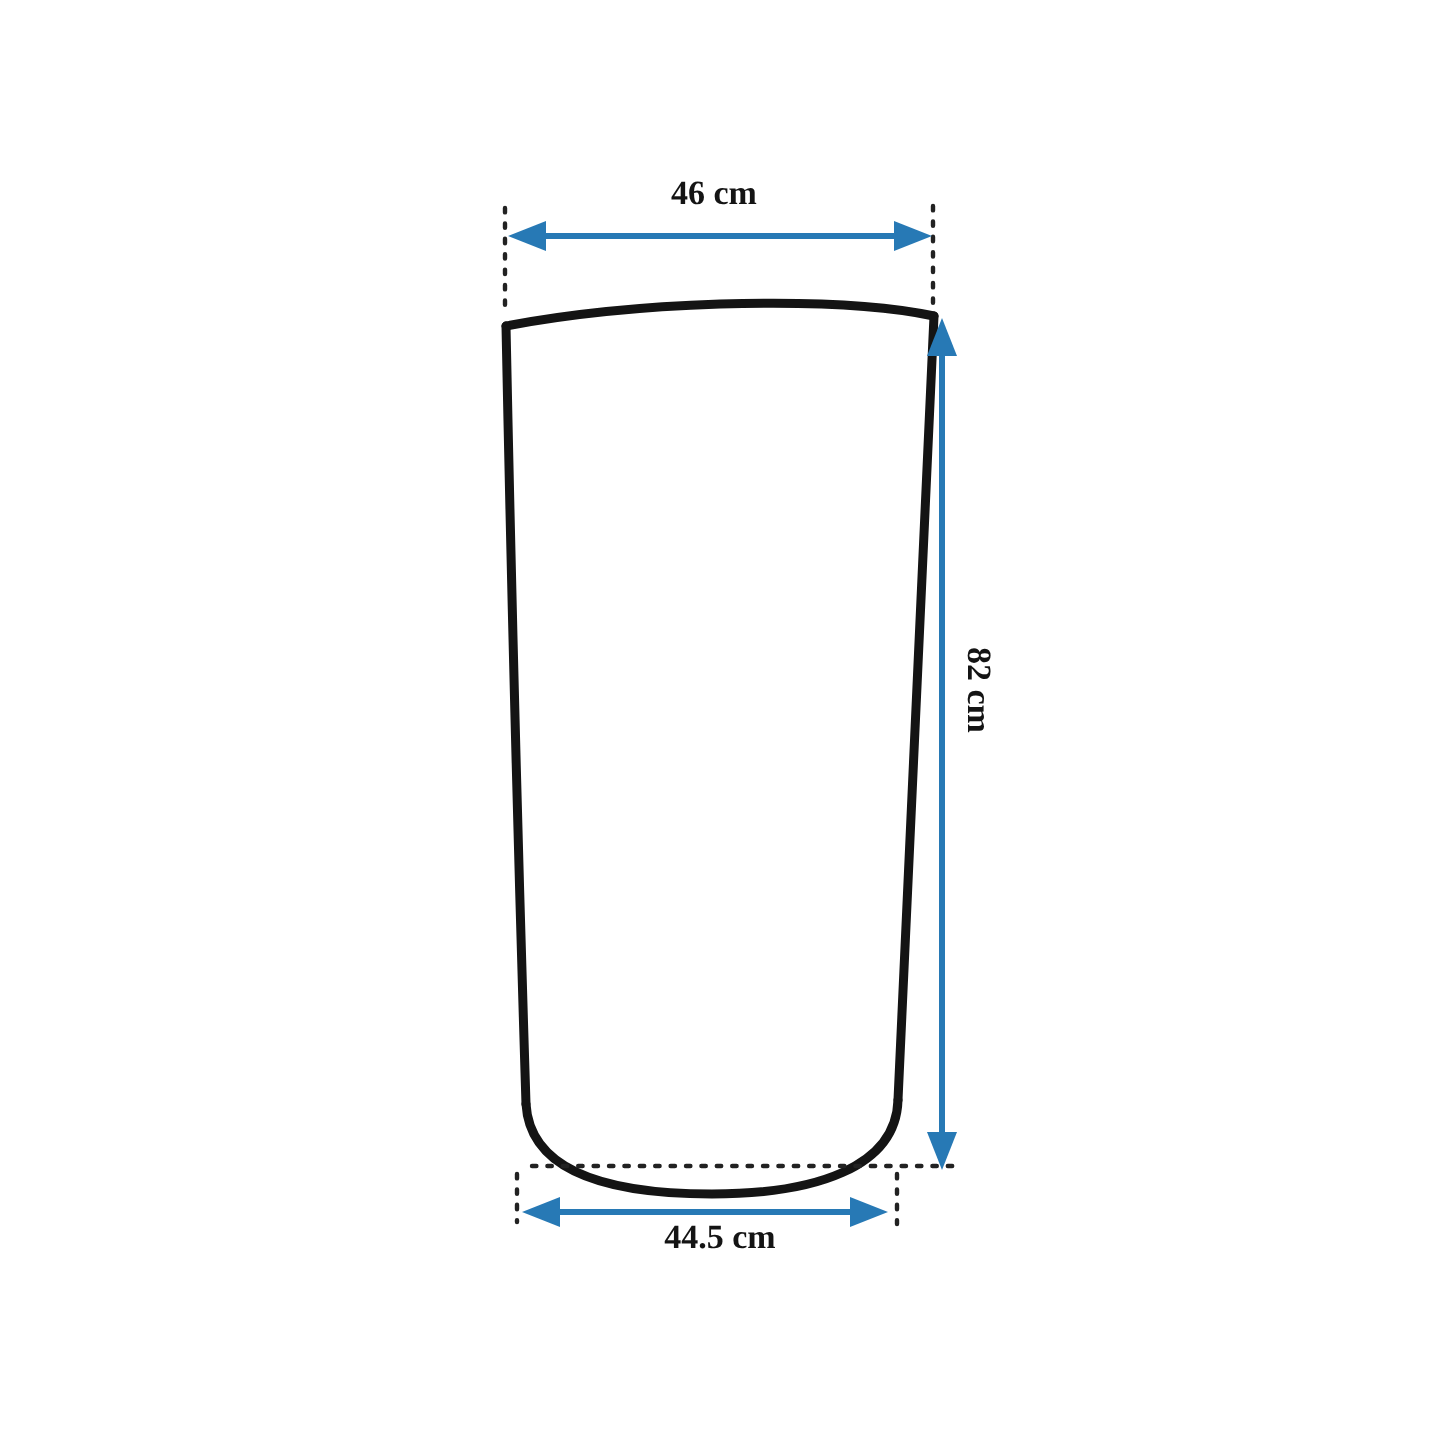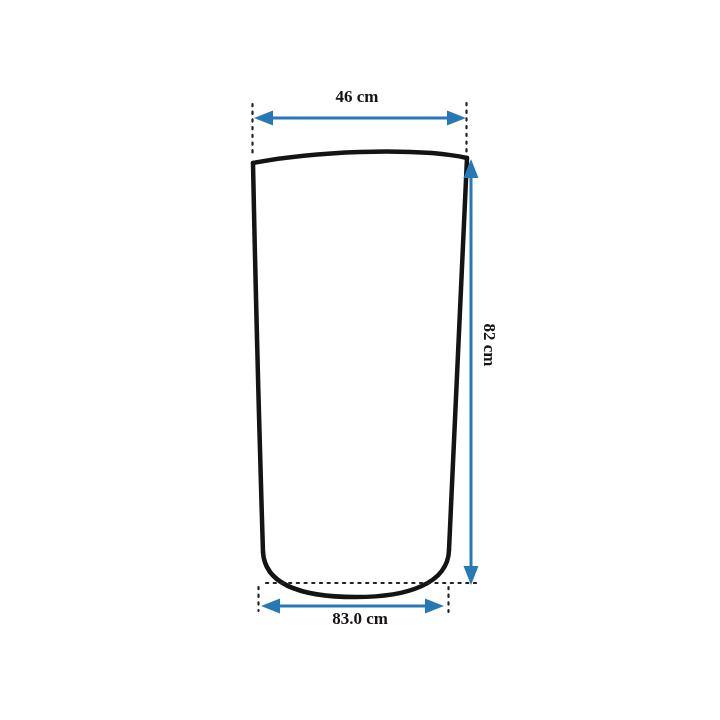--- a/index.html
+++ b/index.html
@@ -73,15 +73,15 @@
       <line x1="277" y1="606" x2="428" y2="606" stroke="#2779b5" stroke-width="3"></line>
       <polygon points="261,606 280,598.5 280,613.5" fill="#2779b5"></polygon>
       <polygon points="444,606 425,598.5 425,613.5" fill="#2779b5"></polygon>
     </g>
   </svg>
 
   <div class="dim-label" style="left:357px; top:97px;">46 cm</div>
 
   <div class="dim-label rotated" style="left:489px; top:345px;">82 cm</div>
 
-  <div class="dim-label" style="left:360px; top:619px;">83.0 cm</div>
+  <div class="dim-label" style="left:360px; top:619px;">44.5 cm</div>
 
 </div>
 
 </body></html>

